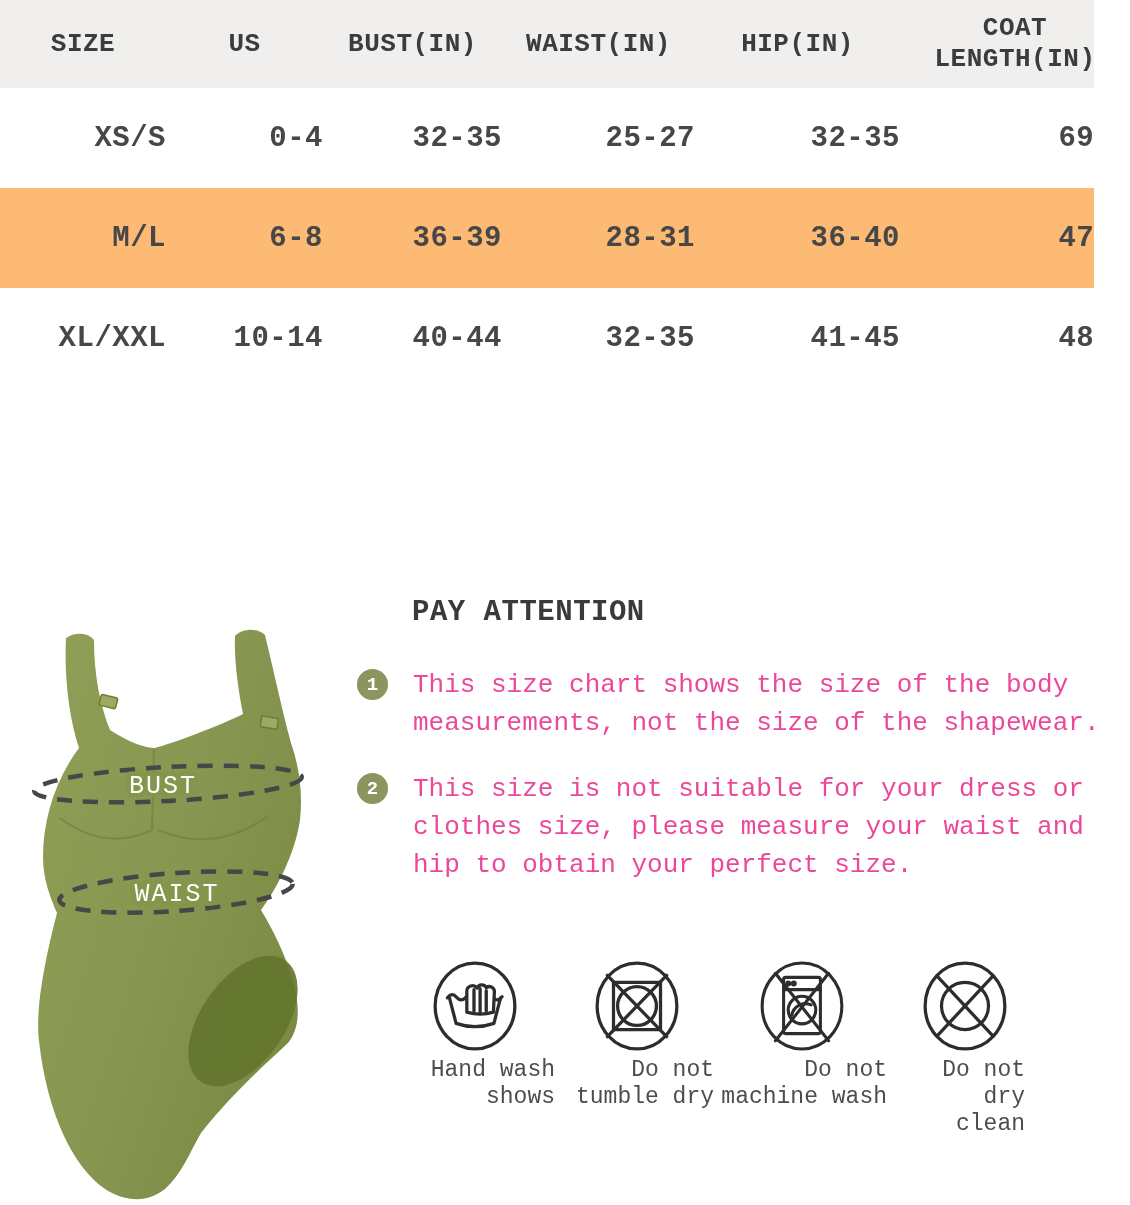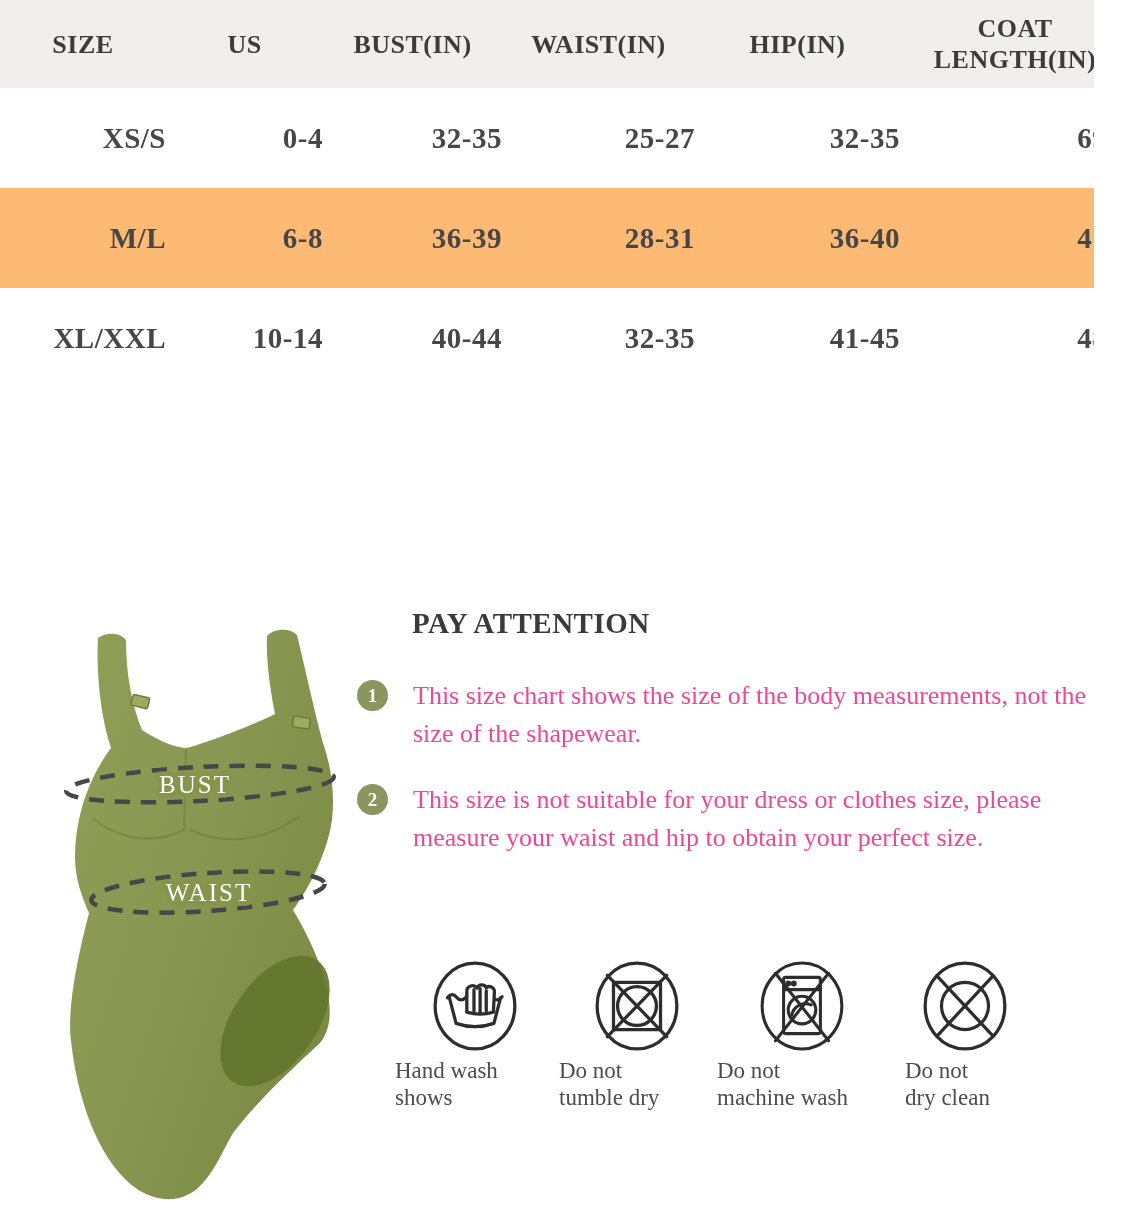--- a/index.html
+++ b/index.html
@@ -1,62 +1,62 @@
 <!DOCTYPE html>
 <html><head>
 <meta charset="utf-8">
 <style>
   html,body{margin:0;padding:0;background:#ffffff;}
   .page{
     position:relative;width:1094px;height:1205px;background:#ffffff;
-    font-family:Liberation Serif, serif;overflow:hidden;
+    font-family:Liberation Mono, monospace;overflow:hidden;
   }
   
   table.size-table{
     position:absolute;left:0;top:0;width:1130px;
     border-collapse:collapse;table-layout:fixed;
   }
   table.size-table th{
     background:#f0efed;height:88px;font-size:26px;font-weight:bold;
     color:#3c3c3c;text-align:center;vertical-align:middle;
     white-space:pre-line;line-height:31px;letter-spacing:.5px;padding:0;
   }
   table.size-table td{
     height:100px;font-size:29px;font-weight:600;color:#474747;
     text-align:right;vertical-align:middle;padding:0;letter-spacing:.5px;
   }
   table.size-table tr.alt td{background:#fdba74;}
   
   .attention{position:absolute;left:340px;top:596px;width:760px;}
   .attention h2{
-    margin:11px 0 0 72px;font-size:29px;font-weight:bold;color:#3a3a3a;
+    margin:0 0 0 72px;font-size:29px;font-weight:bold;color:#3a3a3a;
     letter-spacing:.5px;
   }
   .att-item{display:flex;align-items:flex-start;margin:37px 0 0 17px;}
   .att-item + .att-item{margin-top:28px;}
   .badge{
     flex:0 0 auto;width:31px;height:31px;border-radius:50%;
     background:#8a9560;color:#ffffff;font-size:19px;font-weight:bold;
     display:flex;align-items:center;justify-content:center;
     margin:3px 25px 0 0;
   }
   .att-text{width:690px;font-size:26px;line-height:38px;color:#ec4899;}
   
   .care{position:absolute;left:0;top:960px;width:1130px;height:200px;}
-  .care-fig{position:absolute;top:0;text-align:left;}
+  .care-fig{position:absolute;top:0;text-align:right;}
   .care-fig svg{display:block;margin:0 auto;}
   .care-label{
     margin-top:5px;font-size:23px;line-height:27px;color:#4d4d4d;
   }
   #care-1{left:395px;width:160px;}
   #care-2{left:559px;width:155px;}
   #care-3{left:717px;width:170px;}
   #care-4{left:905px;width:120px;}
   
-  .suit-wrap{position:absolute;left:0;top:580px;width:340px;height:625px;padding-left:32px;}
+  .suit-wrap{position:absolute;left:0;top:580px;width:340px;height:625px;}
 </style>
 </head>
 <body>
 
 <div class="page">
 
   <table class="size-table">
     <colgroup>
       <col style="width:166px">
         <col style="width:157px">

